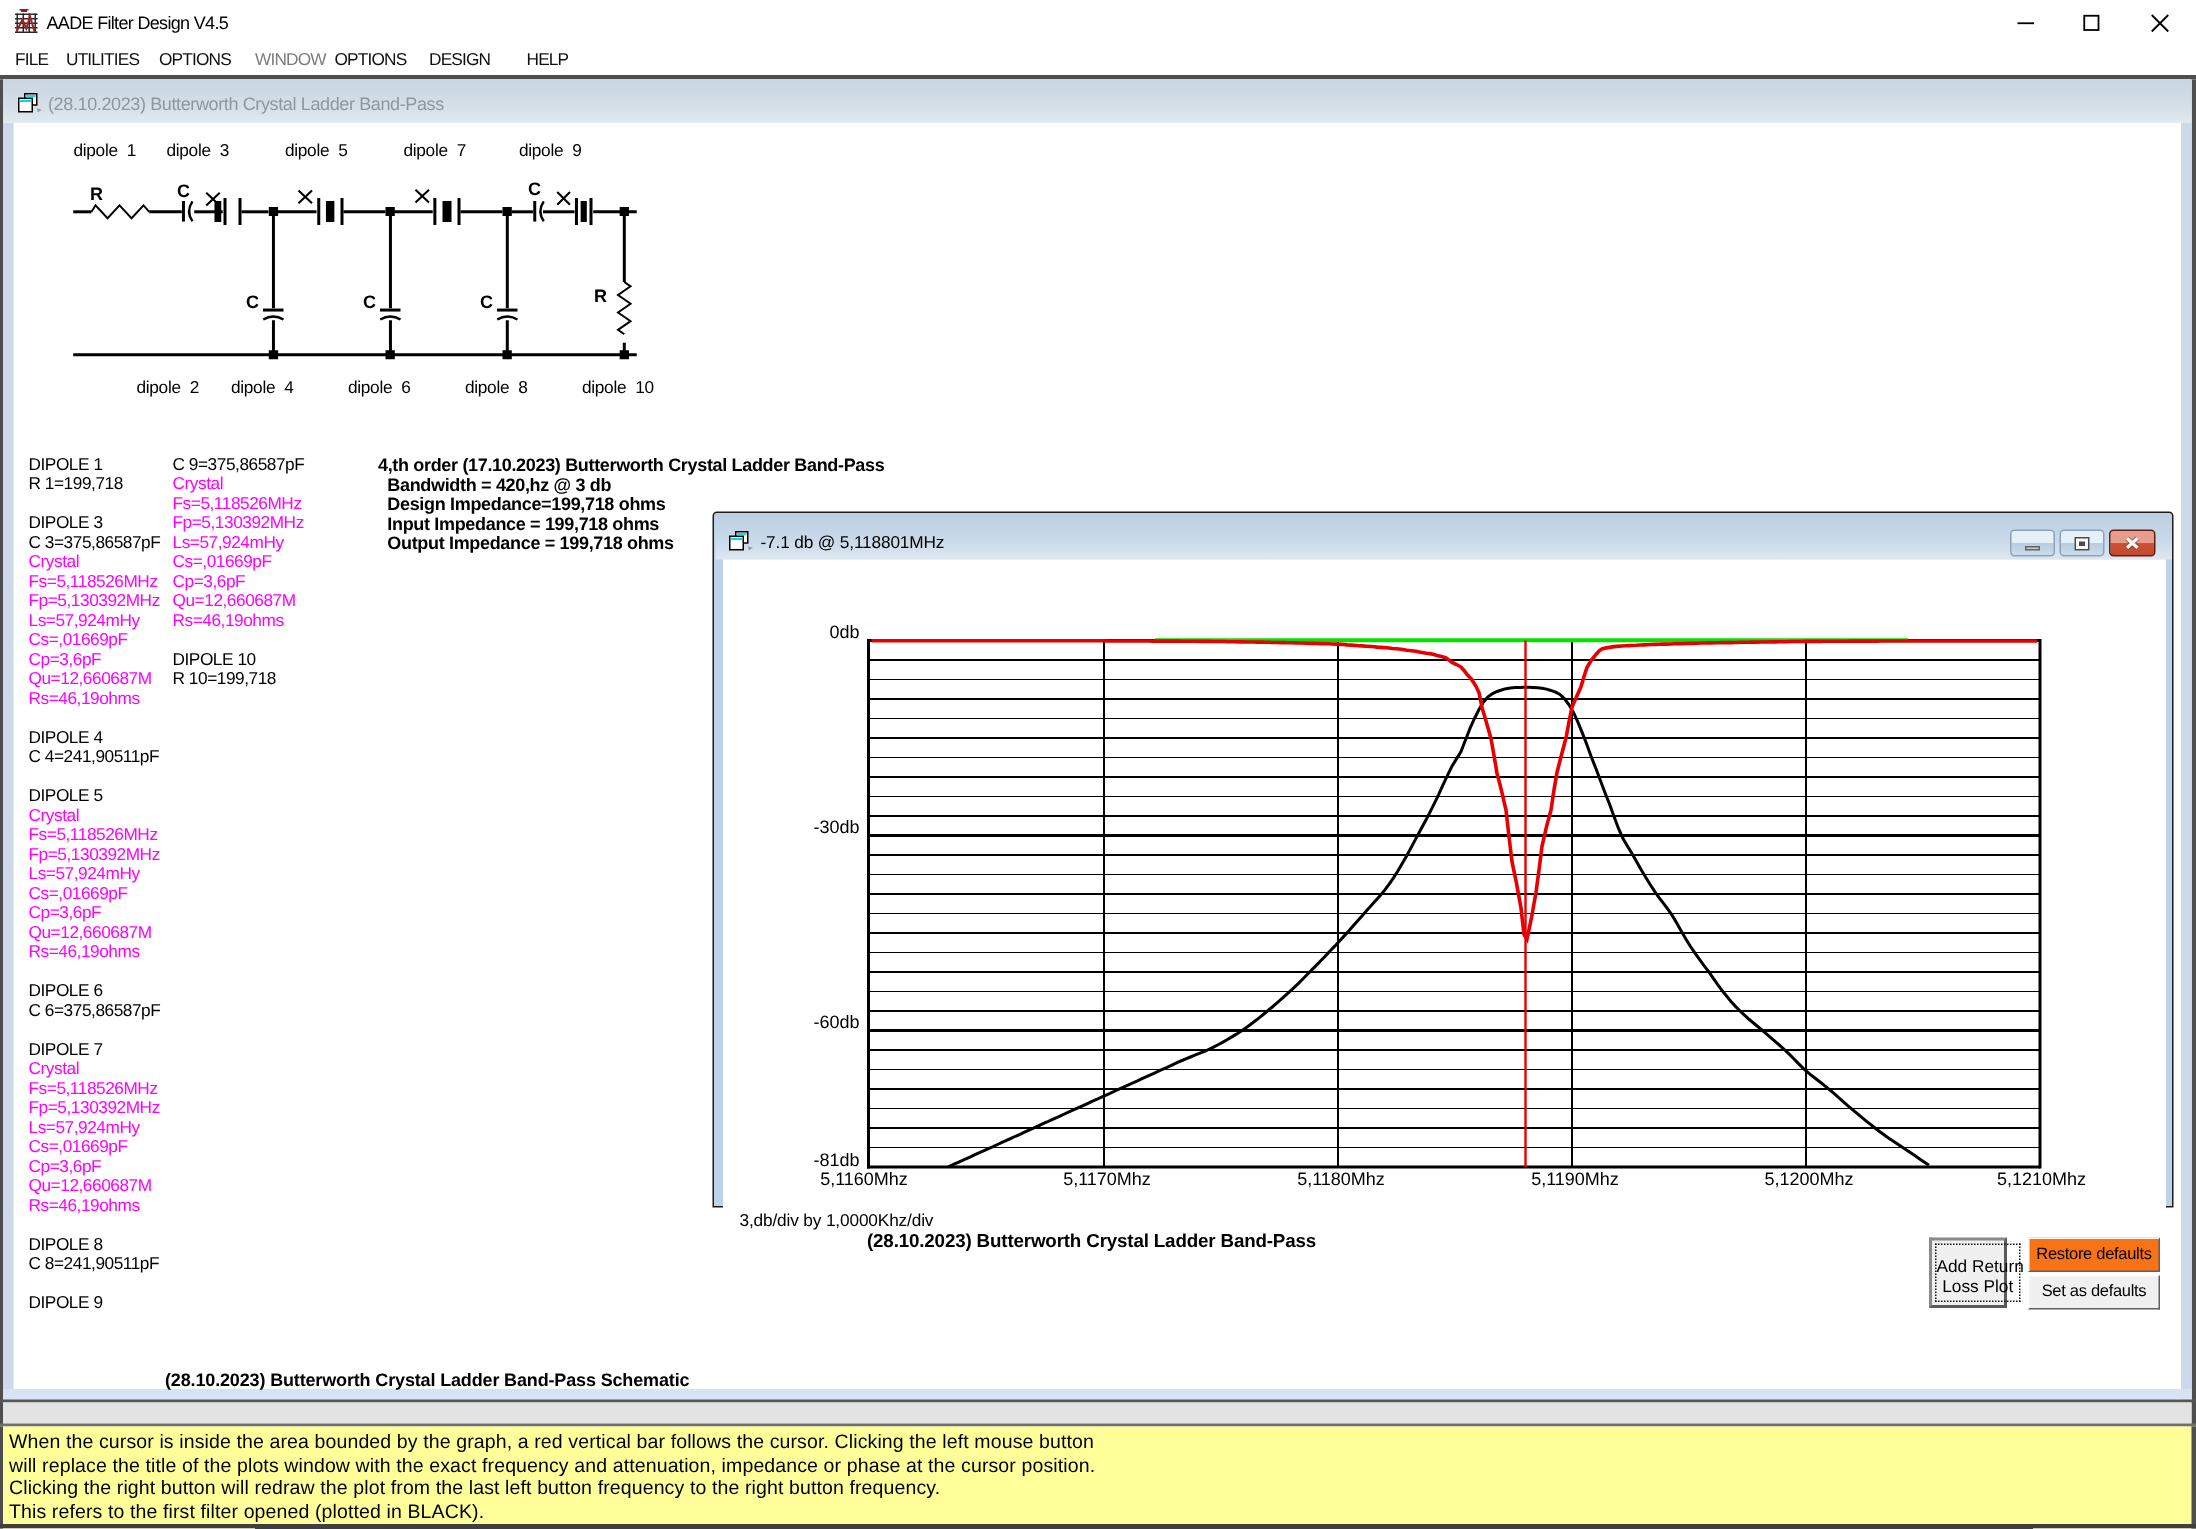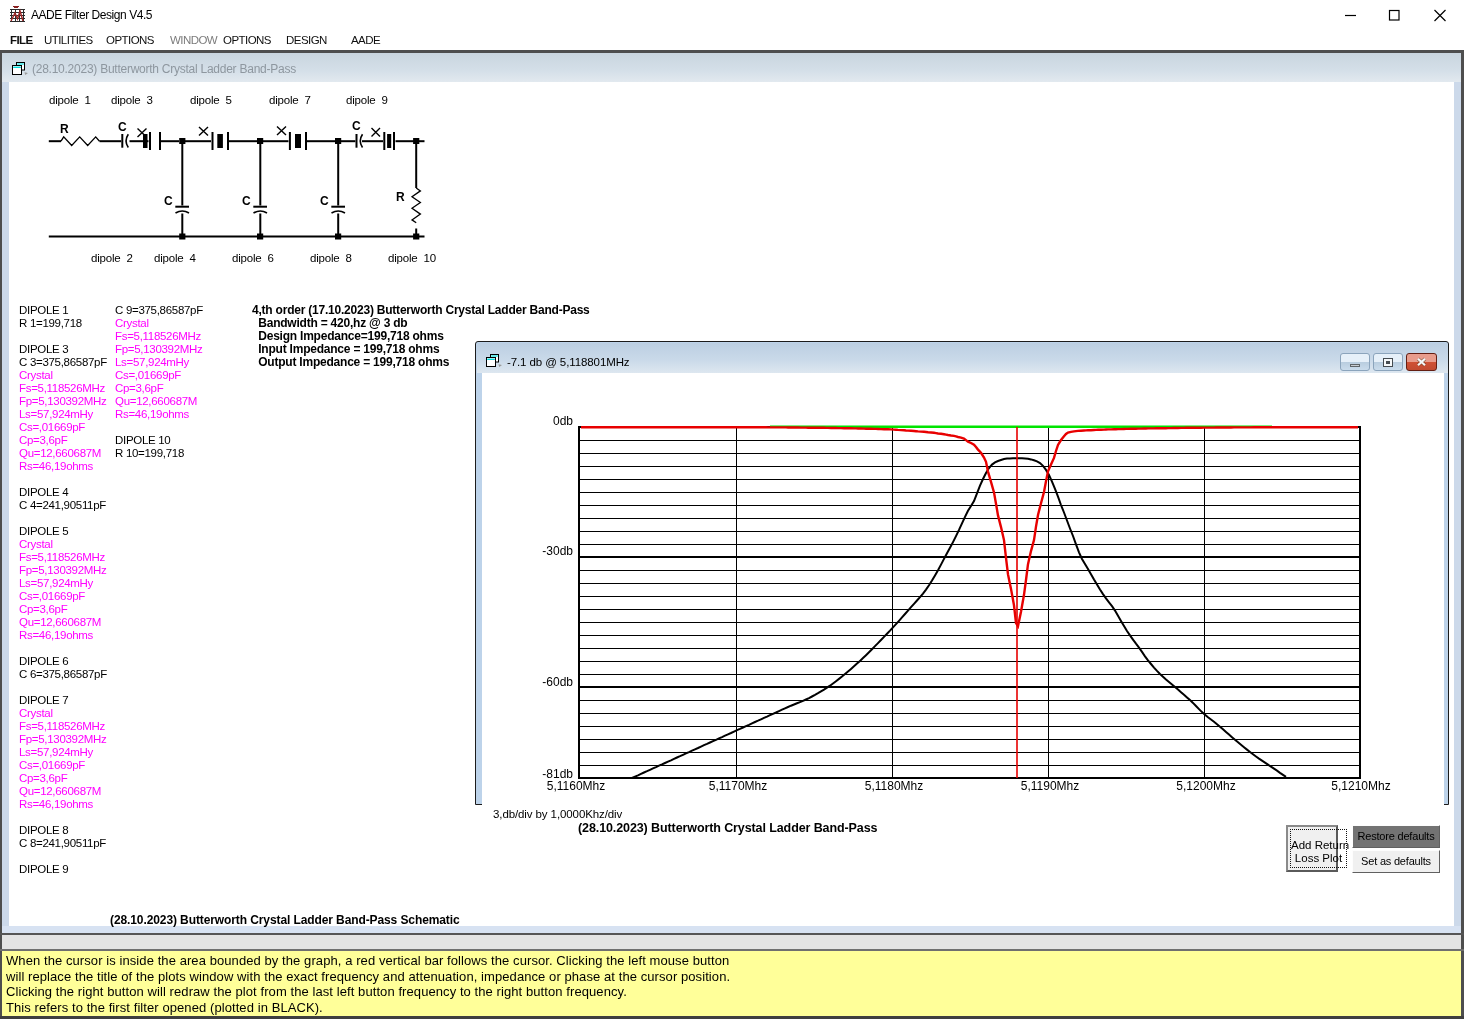--- a/index.html
+++ b/index.html
@@ -25,27 +25,27 @@
   <path d="M2,16 L6,8 L8.5,14 L11,6 L14,16" fill="none" stroke="#a02525" stroke-width="1.4"></path>
 </svg>
 <div class="t" style="left:31px;top:8px;font-size:12px;letter-spacing:-0.45px;color:#000;">AADE Filter Design V4.5</div>
 
 <svg class="abs" style="left:1330px;top:0px" width="134" height="30" viewBox="0 0 134 30">
   <line x1="15" y1="15.5" x2="26" y2="15.5" stroke="#000" stroke-width="1.2"></line>
   <rect x="59.5" y="10.5" width="9.5" height="9.5" fill="none" stroke="#000" stroke-width="1.2"></rect>
   <path d="M104.5,10 L115.5,21 M115.5,10 L104.5,21" stroke="#000" stroke-width="1.2"></path>
 </svg>
 
-<div class="t" style="left:10px;top:34px;font-size:11.5px;letter-spacing:-0.55px;color:#101010;font-weight:bold;">FILE</div>
+<div class="t" style="left:10px;top:34px;font-size:11.5px;letter-spacing:-0.55px;color:#101010;">FILE</div>
 <div class="t" style="left:44px;top:34px;font-size:11.5px;letter-spacing:-0.55px;color:#101010;">UTILITIES</div>
 <div class="t" style="left:106px;top:34px;font-size:11.5px;letter-spacing:-0.55px;color:#101010;">OPTIONS</div>
 <div class="t" style="left:170px;top:34px;font-size:11.5px;letter-spacing:-0.55px;color:#7c7c7c;">WINDOW</div>
 <div class="t" style="left:223px;top:34px;font-size:11.5px;letter-spacing:-0.55px;color:#101010;">OPTIONS</div>
 <div class="t" style="left:286px;top:34px;font-size:11.5px;letter-spacing:-0.55px;color:#101010;">DESIGN</div>
-<div class="t" style="left:351px;top:34px;font-size:11.5px;letter-spacing:-0.55px;color:#101010;">AADE</div>
+<div class="t" style="left:351px;top:34px;font-size:11.5px;letter-spacing:-0.55px;color:#101010;">HELP</div>
 
 <div class="abs" style="left:0;top:50px;width:1464px;height:3px;background:#4e4e4e;"></div>
 <div class="abs" style="left:0;top:53px;width:2px;height:966px;background:#4e4e4e;"></div>
 <div class="abs" style="left:1461px;top:53px;width:3px;height:966px;background:#4e4e4e;"></div>
 
 <div class="abs" style="left:2px;top:53px;width:1459px;height:880px;background:#fff;z-index:1;">
 
   <div class="abs" style="left:0;top:0;width:1459px;height:29px;background:linear-gradient(#c9d5df,#d4dfe8 60%,#e2e9ef);"></div>
 
   <div class="abs" style="left:0;top:29px;width:7px;height:851px;background:#ccd9ea;"></div>
@@ -318,21 +318,21 @@
     <text x="1206" y="790" text-anchor="middle">5,1200Mhz</text>
     <text x="1361" y="790" text-anchor="middle">5,1210Mhz</text>
     <text x="493" y="817.5" font-size="11.5" letter-spacing="-0.1">3,db/div by 1,0000Khz/div</text>
     <text x="578" y="831.5" font-weight="bold" font-size="12.5" letter-spacing="-0.1">(28.10.2023) Butterworth Crystal Ladder Band-Pass</text>
   </g>
 </svg>
 
 <div class="abs" style="left:1286px;top:825px;width:52px;height:47px;z-index:5;background:#f0f0f0;border-top:2px solid #8a8a8a;border-left:2px solid #8a8a8a;border-right:2px solid #5a5a5a;border-bottom:2px solid #5a5a5a;box-sizing:border-box;">
   <div class="abs" style="left:2px;top:2px;width:57px;height:39px;border:1px dotted #111;font-size:11.5px;text-align:center;padding-top:9px;box-sizing:border-box;line-height:13px;color:#000;white-space:nowrap;">Add Return<br>Loss Plot</div>
 </div>
-<div class="abs" style="left:1352px;top:825px;width:88px;height:23px;z-index:5;background:#737373;border-top:1.5px solid #fdfdfd;border-left:1.5px solid #fdfdfd;border-right:1.5px solid #606060;border-bottom:1.5px solid #606060;box-sizing:border-box;font-size:11px;letter-spacing:-0.2px;text-align:center;line-height:20px;color:#000;white-space:nowrap;">Restore defaults</div>
+<div class="abs" style="left:1352px;top:825px;width:88px;height:23px;z-index:5;background:#f97316;border-top:1.5px solid #fdfdfd;border-left:1.5px solid #fdfdfd;border-right:1.5px solid #606060;border-bottom:1.5px solid #606060;box-sizing:border-box;font-size:11px;letter-spacing:-0.2px;text-align:center;line-height:20px;color:#000;white-space:nowrap;">Restore defaults</div>
 <div class="abs" style="left:1352px;top:850px;width:88px;height:23px;z-index:5;background:#f0f0f0;border-top:1.5px solid #fdfdfd;border-left:1.5px solid #fdfdfd;border-right:1.5px solid #606060;border-bottom:1.5px solid #606060;box-sizing:border-box;font-size:11px;letter-spacing:-0.2px;text-align:center;line-height:20px;color:#000;white-space:nowrap;">Set as defaults</div>
 
 <div class="abs" style="left:0;top:933px;width:1464px;height:2px;background:#555;z-index:6;"></div>
 <div class="abs" style="left:2px;top:935px;width:1459px;height:13.5px;background:#e3e3e3;z-index:6;"></div>
 <div class="abs" style="left:0;top:948.5px;width:1464px;height:2.5px;background:#6f6f6f;z-index:6;"></div>
 <div class="abs" style="left:0;top:951px;width:1464px;height:83px;background:#ffff99;z-index:6;border-left:2px solid #4e4e4e;border-right:3px solid #4e4e4e;box-sizing:border-box;">
   <div class="t" style="left:4px;top:2px;font-size:13px;letter-spacing:0.08px;line-height:15.7px;color:#000;">When the cursor is inside the area bounded by the graph, a red vertical bar follows the cursor. Clicking the left mouse button
 will replace the title of the plots window with the exact frequency and attenuation, impedance or phase at the cursor position.
 Clicking the right button will redraw the plot from the last left button frequency to the right button frequency.
 This refers to the first filter opened (plotted in BLACK).</div>

